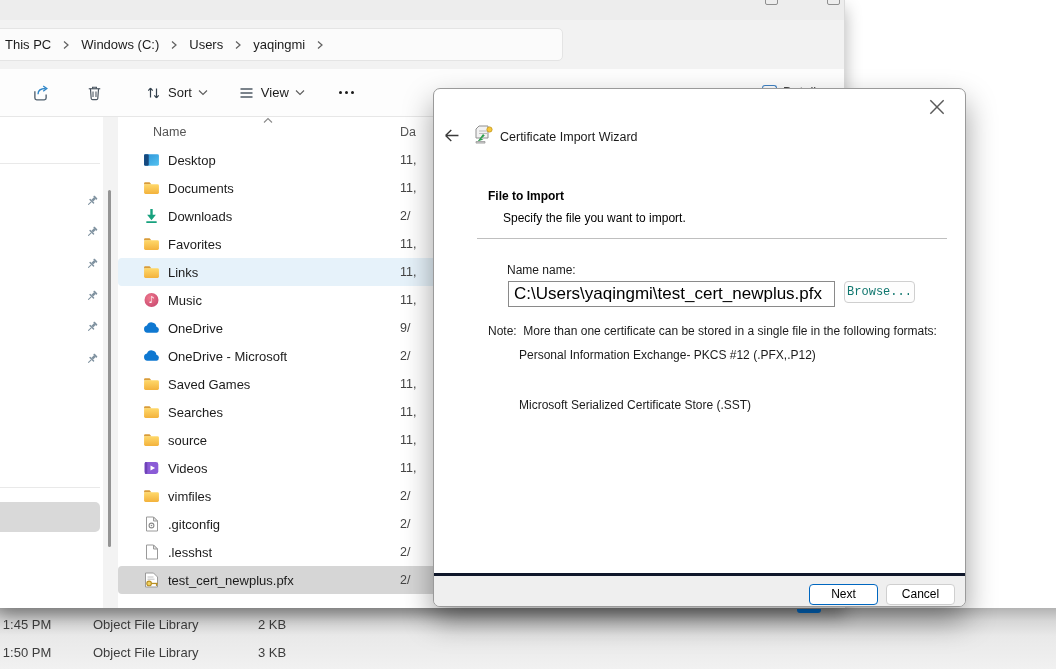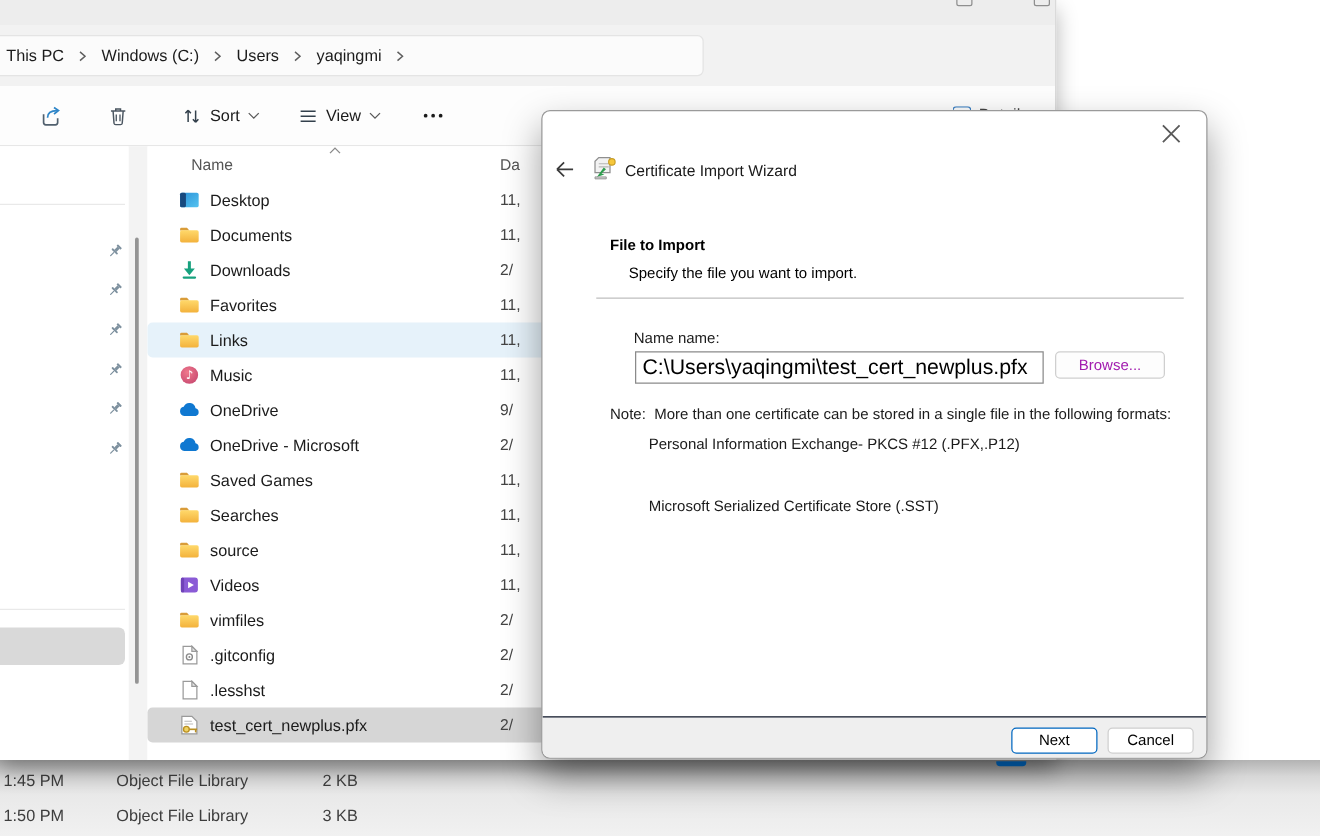--- a/index.html
+++ b/index.html
@@ -101,29 +101,29 @@
   .dlg-back { position:absolute; left:9px; top:39px; width:17px; height:15px; }
   .dlg-icon { position:absolute; left:40px; top:36px; width:20px; height:19px; }
   .dlg-title { position:absolute; left:66px; top:41px; font-size:12.5px; color:#1a1a1a; }
   .dlg-h1 { position:absolute; left:54px; top:100px; font-weight:bold; color:#000; }
   .dlg-sub { position:absolute; left:69px; top:122px; color:#000; }
   .dlg-divider { position:absolute; left:43px; top:149px; width:470px; height:1px; background:#bfbfbf; }
   .dlg-fnlabel { position:absolute; left:73px; top:174px; }
   .dlg-input { position:absolute; left:74px; top:192px; width:327px; height:26px;
     border:1px solid #8a8a8a; background:#fff; font-size:17px; padding:2px 5px;
     font-family:"Liberation Sans",sans-serif; color:#000; }
-  .dlg-browse { position:absolute; left:410px; top:192px; width:88px; height:22px;
+  .dlg-browse { position:absolute; left:410px; top:192px; width:71px; height:22px;
     background:#fdfdfd; border:1px solid #cfcfcf; border-radius:4px;
-    font-size:12px; text-align:center; line-height:20px; color:#a21caf; }
+    font-size:12px; text-align:center; line-height:20px; color:#0f766e;font-family:Liberation Mono, monospace; }
   .dlg-note { position:absolute; left:54px; top:235px; white-space:pre-wrap; }
   .dlg-fmt1 { position:absolute; left:85px; top:259px; }
   .dlg-fmt2 { position:absolute; left:85px; top:284px; }
   .dlg-fmt3 { position:absolute; left:85px; top:309px; }
   .dlg-footer { position:absolute; left:0; top:484px; width:100%; height:35px;
-    background:#efefef; border-top:1px solid #0f172a; }
+    background:#efefef; border-top:3px solid #0f172a; }
   .btn { position:absolute; top:8px; width:69px; height:21px; border-radius:4px;
     background:#ffffff; font-size:12px; text-align:center; line-height:19px; color:#000; }
   .btn-next { left:375px; border:1.5px solid #0067c0; }
   .btn-cancel { left:452px; border:1px solid #cfcfcf; }
 </style>
 </head>
 <body>
 
 <svg width="0" height="0" style="position:absolute" aria-hidden="true">
   <defs>

